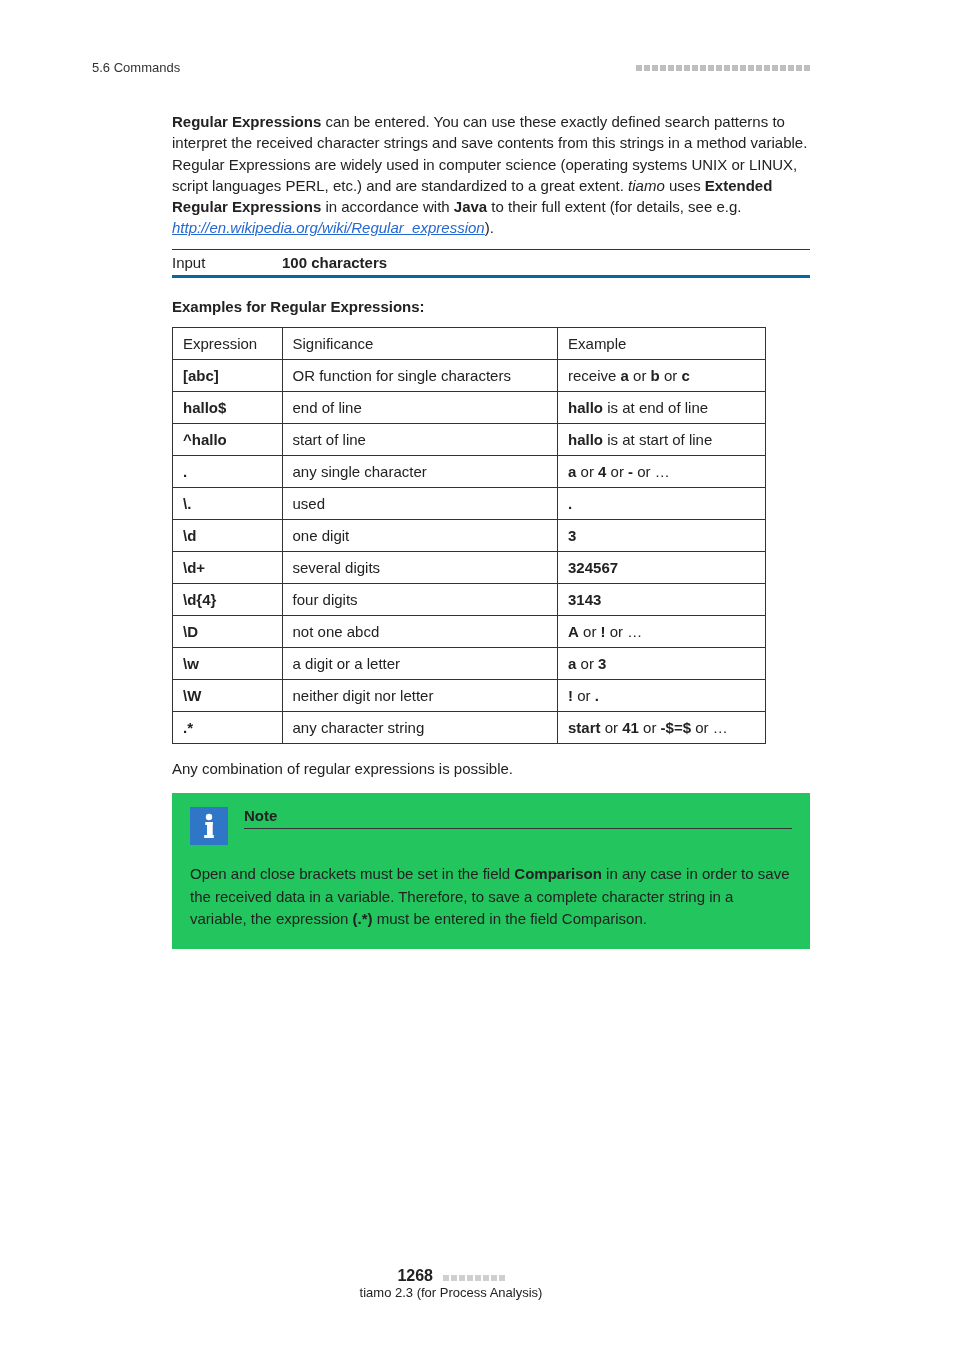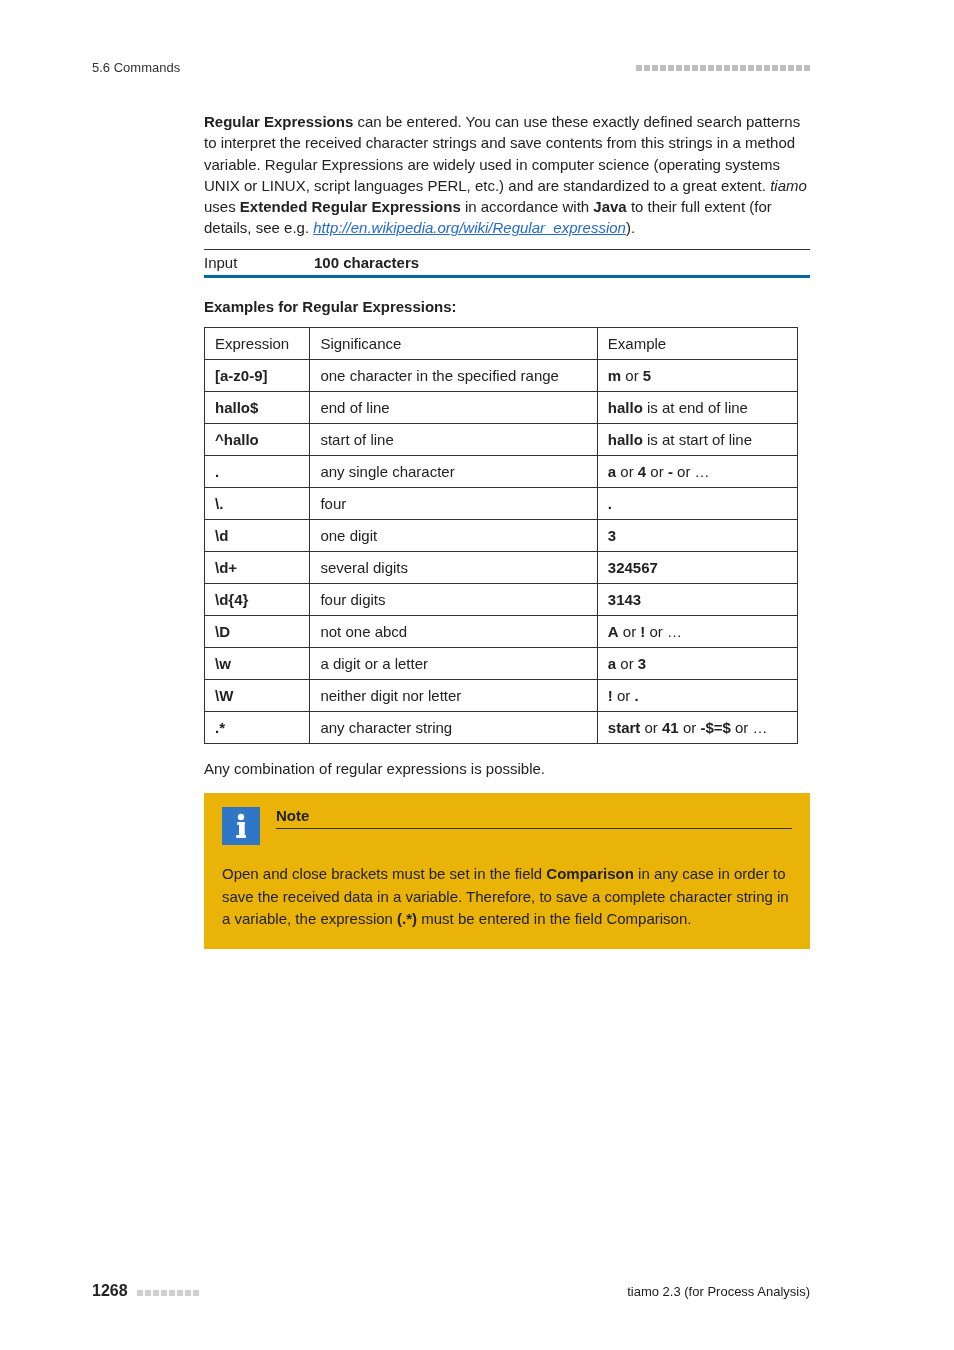--- a/index.html
+++ b/index.html
@@ -30,21 +30,21 @@
     display: flex;
     gap: 2px;
   }
   .header-squares span {
     width: 6px;
     height: 6px;
     background: #bfbfbf;
     display: inline-block;
   }
   .content {
-    margin-left: 112px;
+    margin-left: 80px;
   }
   p { margin: 0 0 10px 0; line-height: 1.42; }
   .link { color: #2468d1; font-style: italic; text-decoration: underline; }
   .ital { font-style: italic; }
   .bold { font-weight: 700; }
   .input-block {
     border-top: 1px solid #333;
     border-bottom: 3px solid #0369a1;
     display: flex;
     padding: 4px 0;
@@ -64,21 +64,21 @@
   table.regex th, table.regex td {
     border: 1px solid #333;
     padding: 7px 10px;
     text-align: left;
     vertical-align: top;
     font-size: 15px;
   }
   table.regex th { font-weight: 400; }
   table.regex td.expr { font-weight: 700; white-space: nowrap; }
   .note-wrap {
-    background: #eab308;
+    background: #22c55e;
     padding: 14px 18px 18px 18px;
     margin-top: 14px;
   }
   .note-head { display: flex; align-items: flex-start; gap: 16px; }
   .note-icon {
     width: 38px;
     height: 38px;
     background: #2f77c6;
     flex: 0 0 38px;
     position: relative;
@@ -90,20 +90,21 @@
   .note-body { margin-top: 18px; line-height: 1.5; }
   .footer {
     position: absolute;
     bottom: 50px;
     left: 92px;
     right: 92px;
     display: flex;
     justify-content: space-between;
     align-items: center;
     font-size: 13px;
+    flex-direction: column;
   }
   .footer .pg { font-weight: 700; font-size: 16px; color: #222; }
   .footer-squares { display: inline-flex; gap: 2px; margin-left: 6px; vertical-align: middle; }
   .footer-squares span { width: 6px; height: 6px; background: #cfcfcf; display: inline-block; }
 </style>
 </head>
 <body>
 
 <div class="page">
 
@@ -151,42 +152,42 @@
     <table class="regex">
       <thead>
         <tr>
           <th>Expression</th>
           <th>Significance</th>
           <th>Example</th>
         </tr>
       </thead>
       <tbody id="regex-tbody">
           <tr>
-            <td class="expr">[a-z0-9]</td>
-            <td>one character in the specified range</td>
-            <td><span class="bold">m</span><span> or </span><span class="bold">5</span></td>
+            <td class="expr">[abc]</td>
+            <td>OR function for single characters</td>
+            <td><span>receive </span><span class="bold">a</span><span> or </span><span class="bold">b</span><span> or </span><span class="bold">c</span></td>
           </tr>
           <tr>
             <td class="expr">hallo$</td>
             <td>end of line</td>
             <td><span class="bold">hallo</span><span> is at end of line</span></td>
           </tr>
           <tr>
             <td class="expr">^hallo</td>
             <td>start of line</td>
             <td><span class="bold">hallo</span><span> is at start of line</span></td>
           </tr>
           <tr>
             <td class="expr">.</td>
             <td>any single character</td>
             <td><span class="bold">a</span><span> or </span><span class="bold">4</span><span> or </span><span class="bold">-</span><span> or …</span></td>
           </tr>
           <tr>
             <td class="expr">\.</td>
-            <td>four</td>
+            <td>used</td>
             <td><span class="bold">.</span></td>
           </tr>
           <tr>
             <td class="expr">\d</td>
             <td>one digit</td>
             <td><span class="bold">3</span></td>
           </tr>
           <tr>
             <td class="expr">\d+</td>
             <td>several digits</td>

